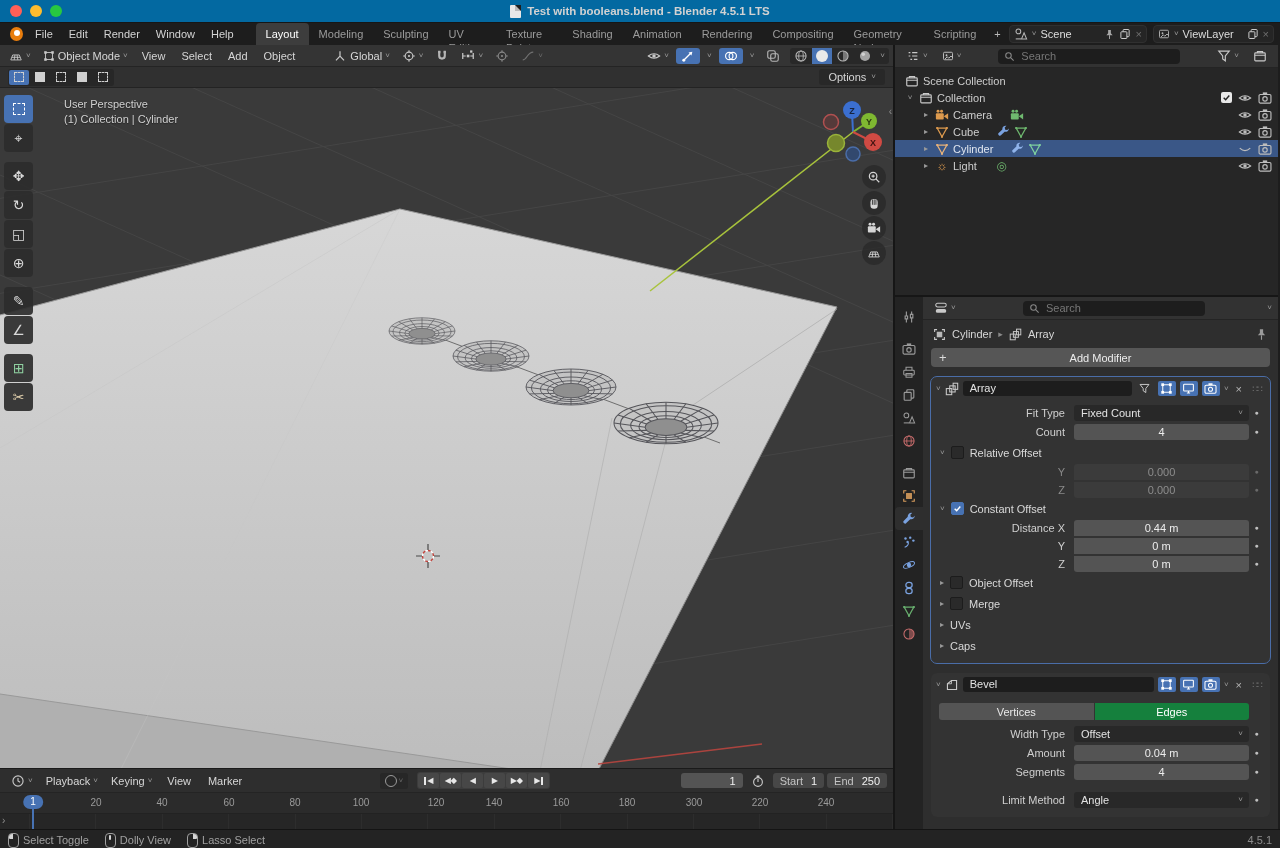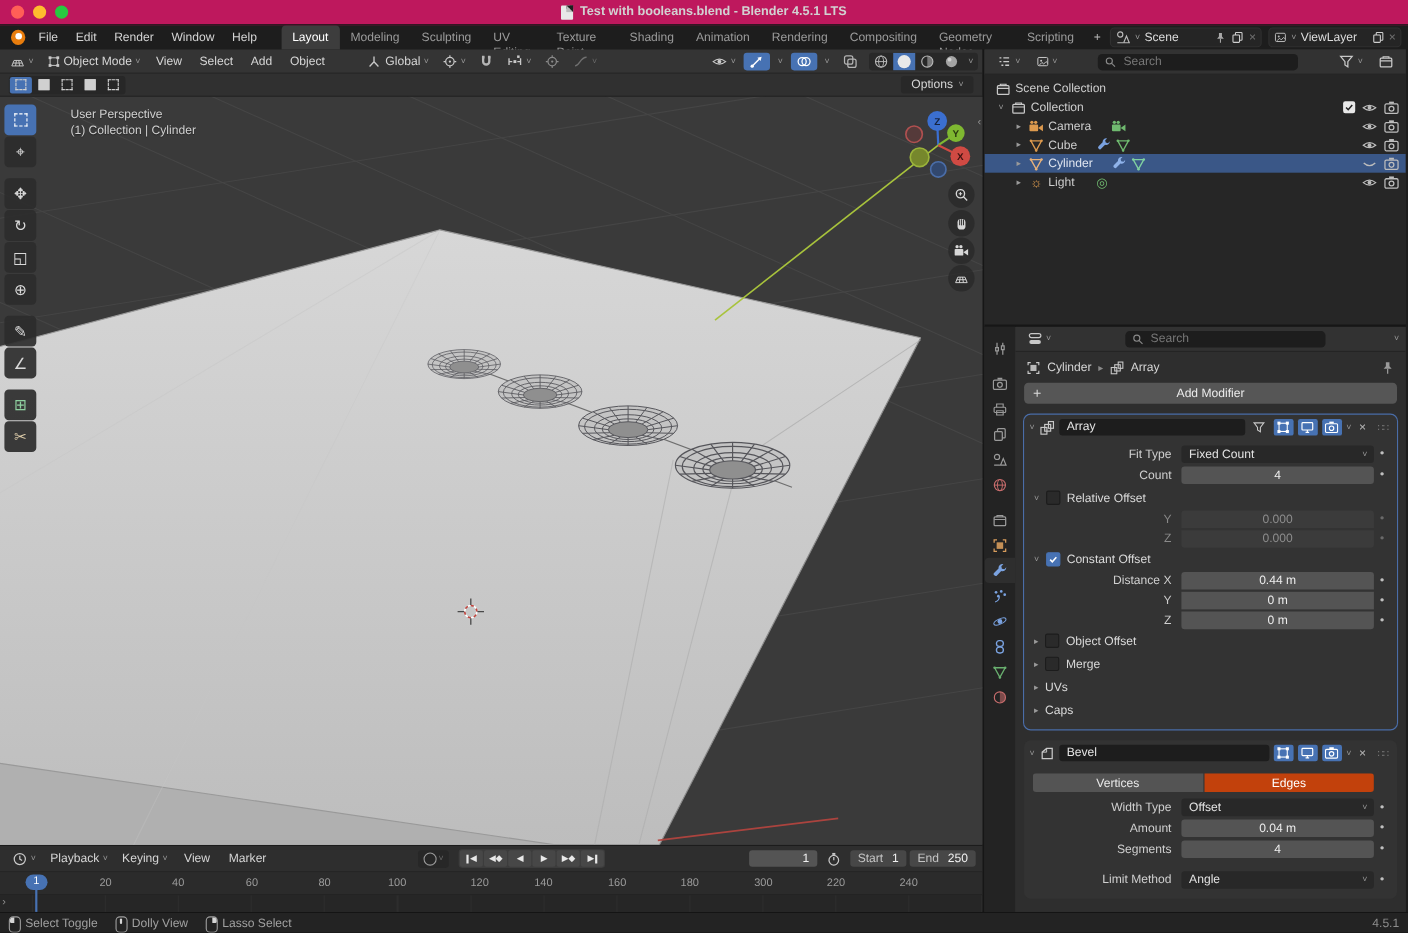--- a/index.html
+++ b/index.html
@@ -1,21 +1,21 @@
 <!DOCTYPE html>
 <html><head>
 <meta charset="utf-8">
 <style>
   html,body{margin:0;padding:0;background:#000;}
   .app{position:relative;width:1280px;height:848px;background:#1d1d1d;font-family:"Liberation Sans",sans-serif;font-size:11px;color:#c8c8c8;overflow:hidden;user-select:none;}
   .ic{display:inline-flex;width:14px;height:14px;flex:0 0 auto;}
   .ic svg{width:100%;height:100%;}
   .chev{color:#9a9a9a;font-size:8px;line-height:1;}
   
-  .titlebar{height:22px;background:#be185d;display:flex;align-items:center;justify-content:center;position:relative;border-bottom:1px solid #161616;}
+  .titlebar{height:22px;background:#0369a1;display:flex;align-items:center;justify-content:center;position:relative;border-bottom:1px solid #161616;}
   .lights{position:absolute;left:10px;display:flex;gap:8px;}
   .light{width:12px;height:12px;border-radius:50%;}
   .title{display:flex;align-items:center;gap:6px;color:#d2d2d2;font-weight:bold;font-size:11.5px;}
   .doc-ic{width:11px;height:13px;background:#e8e8e8;border-radius:1px;position:relative;}
   .doc-ic::after{content:"";position:absolute;right:0;top:0;border:3px solid #1e1e1e;border-left-color:#bbb;border-bottom-color:#bbb;}
   
   .topbar{height:22px;background:#1d1d1d;display:flex;align-items:center;padding:0 6px;}
   .blogo{width:14px;height:14px;border-radius:50%;background:#e87d0d;position:relative;margin:0 4px;}
   .blogo::after{content:"";position:absolute;left:4px;top:3px;width:6px;height:6px;border-radius:50%;background:#fff;}
   .menu-item{padding:2px 8px;color:#d4d4d4;border-radius:3px;}
@@ -121,21 +121,21 @@
   .f-group{display:flex;flex-direction:column;gap:1px;}
   .f-group .f-row{margin-top:0;margin-bottom:0;}
   .f-group .f-field{border-radius:0;}
   .f-group .f-row:first-child .f-field{border-radius:3px 3px 0 0;}
   .f-group .f-row:last-child .f-field{border-radius:0 0 3px 3px;}
   .sub-header{height:21px;display:flex;align-items:center;gap:6px;padding:0 9px;color:#d9d9d9;}
   .cbox{width:11px;height:11px;border-radius:2px;background:#2a2a2a;border:1px solid #1c1c1c;display:grid;place-items:center;flex:0 0 auto;}
   .cbox.checked{background:#4772b3;border-color:#4772b3;}
   .seg-control{display:flex;gap:1px;margin:5px 21px 5px 8px;height:17px;border-radius:3px;overflow:hidden;}
   .seg{flex:1;display:grid;place-items:center;background:#545454;color:#e8e8e8;}
-  .seg.active{background:#c2410c;color:#fff;}
+  .seg.active{background:#15803d;color:#fff;}
   
   .statusbar{height:20px;background:#232323;border-top:1px solid #141414;display:flex;align-items:center;gap:16px;padding:0 8px;color:#a0a0a0;}
   .hint{display:flex;align-items:center;gap:4px;}
   .mouse{width:9px;height:13px;border:1px solid #9f9f9f;border-radius:4px;position:relative;}
   .mouse i{position:absolute;background:#d6d6d6;border-radius:1px;}
   .mouse.l i{left:0px;top:0px;width:4px;height:5px;border-radius:3px 0 0 1px;}
   .mouse.m i{left:3px;top:1px;width:2px;height:5px;}
   .mouse.r i{right:0px;top:0px;width:4px;height:5px;border-radius:0 3px 1px 0;}
   .version{margin-left:auto;color:#8d8d8d;}
 </style>

